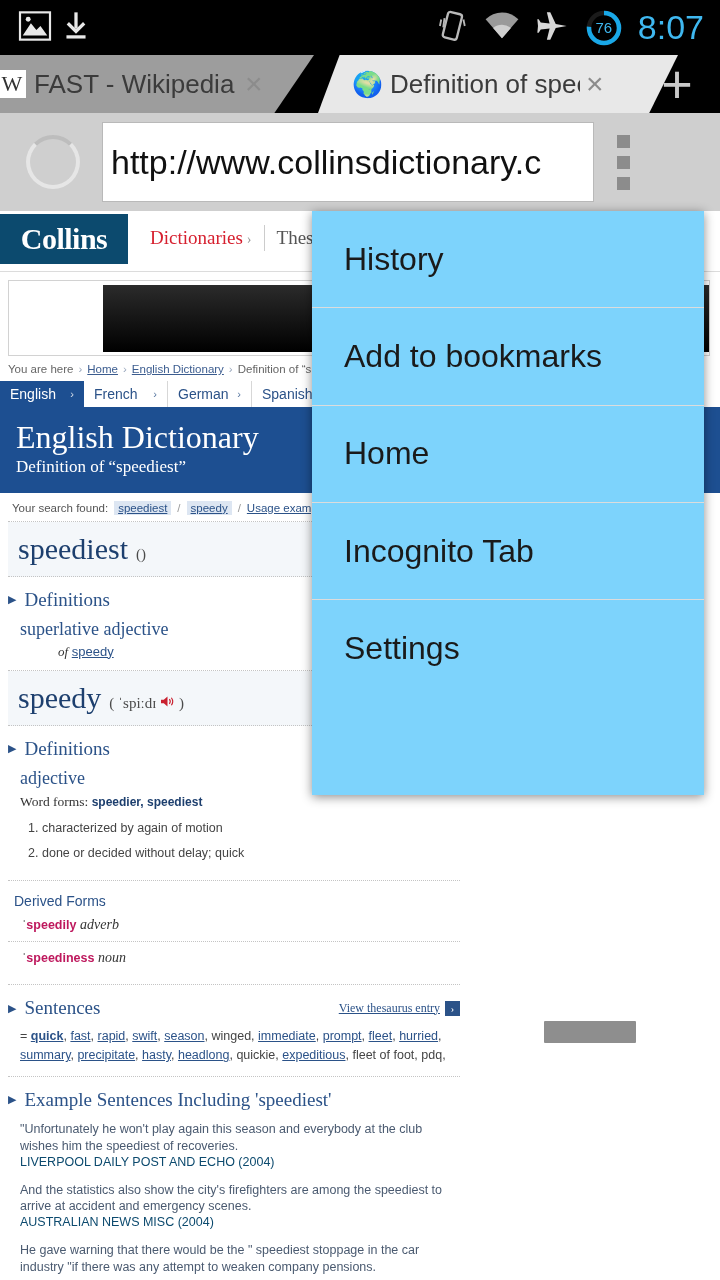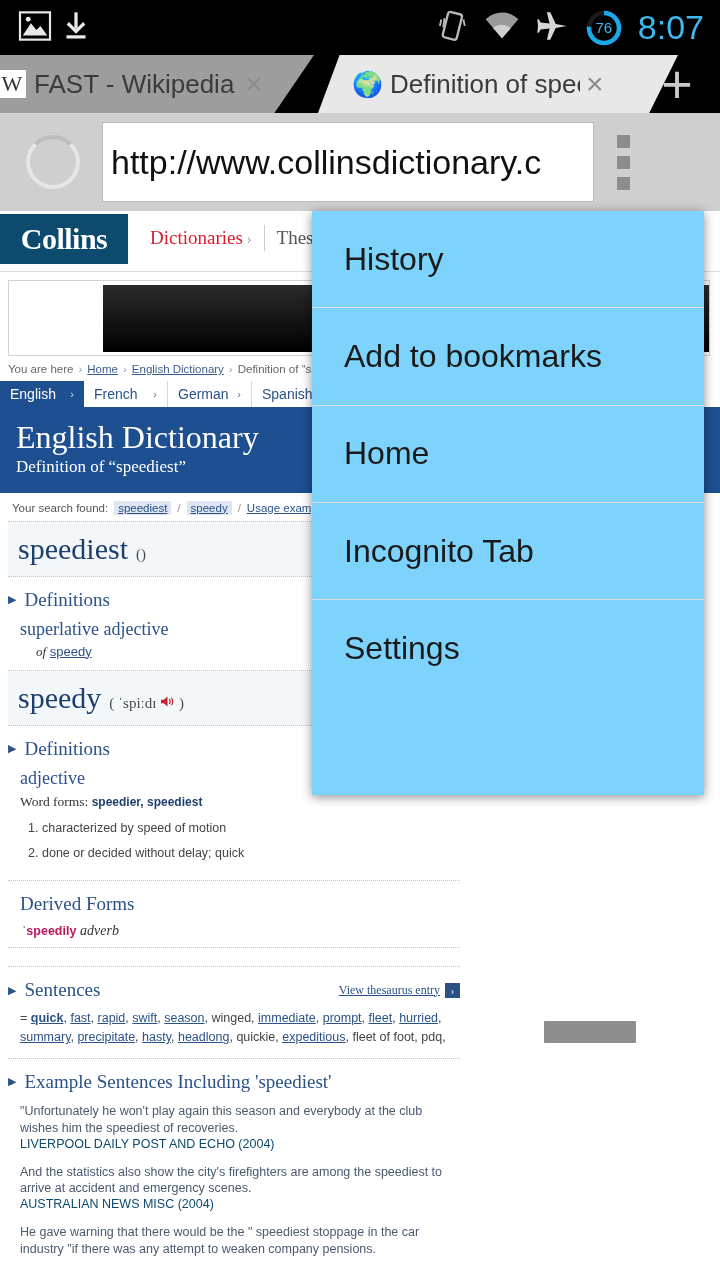--- a/index.html
+++ b/index.html
@@ -190,29 +190,29 @@
   .sect:last-child { border-bottom: none; }
   .sect-h {
     font-family: "Liberation Serif", serif; font-size: 19px; color: #2b5288;
     display: flex; align-items: center; gap: 8px;
   }
   .tri { color: #2b5288; font-size: 11px; }
   .pos {
     font-family: "Liberation Serif", serif; font-size: 18px; color: #2b5288;
     margin: 8px 0 0 12px;
   }
-  .ofline { margin: 4px 0 0 28px; font-size: 13px; color: #444; }
+  .ofline { margin: 4px 0 0 50px; font-size: 13px; color: #444; }
   .ofline em { font-family: "Liberation Serif", serif; font-style: italic; color: #333; }
   .ofline a { color: #2b5288; text-decoration: underline; }
   .wordforms { margin: 5px 0 0 12px; font-size: 13.5px; color: #333; font-family: "Liberation Serif", serif; }
   .wordforms b { font-family: "Liberation Sans", sans-serif; font-size: 12px; color: #1d3f6e; }
   .deflist { margin: 10px 0 0 34px; }
   .deflist li { font-size: 12.5px; color: #444; margin-bottom: 9px; line-height: 1.3; }
 
-  .derived-h { font-family: Liberation Serif, serif; font-size: 19px; color: #2b5288; margin-left: 12px; }
+  .derived-h { font-family: Liberation Sans, sans-serif; font-size: 14px; color: #2b5288; margin-left: 6px; }
   .derived-row { font-size: 13px; color: #333; margin: 8px 0 8px 14px; }
   .derived-row b { font-size: 12.5px; color: #be185d; }
   .derived-row i { font-family: "Liberation Serif", serif; font-size: 14px; color: #333; }
   .dotted { border-top: 1px dotted #c4c4c4; margin: 8px 0; }
 
   .syn-head { display: flex; align-items: center; justify-content: space-between; }
   .thes-link {
     font-size: 12px; color: #2b5288; text-decoration: underline;
     display: flex; align-items: center; gap: 5px;
   }
@@ -432,32 +432,36 @@
           <div class="sect-h">
             <span class="tri">▶</span>
             <span>Definitions</span>
           </div>
           <div class="pos">adjective</div>
           <div class="wordforms">
             <span>Word forms:</span>
             <b>speedier, speediest</b>
           </div>
           <ol class="deflist">
-            <li>characterized by speed of motion</li>
+            <li>characterized by again of motion</li>
             <li>done or decided without delay; quick</li>
           </ol>
         </div>
 
         <div class="sect">
           <div class="derived-h">Derived Forms</div>
           <div class="derived-row">
             <span>ˈ</span><b>speedily</b>
             <i>adverb</i>
           </div>
           <div class="dotted"></div>
+          <div class="derived-row">
+            <span>ˈ</span><b>speediness</b>
+            <i>noun</i>
+          </div>
         </div>
 
         <div class="sect">
           <div class="sect-h syn-head">
             <span style="display:flex;align-items:center;gap:8px">
               <span class="tri">▶</span>
               <span>Sentences</span>
             </span>
             <span class="thes-link">
               <span>View thesaurus entry</span>

